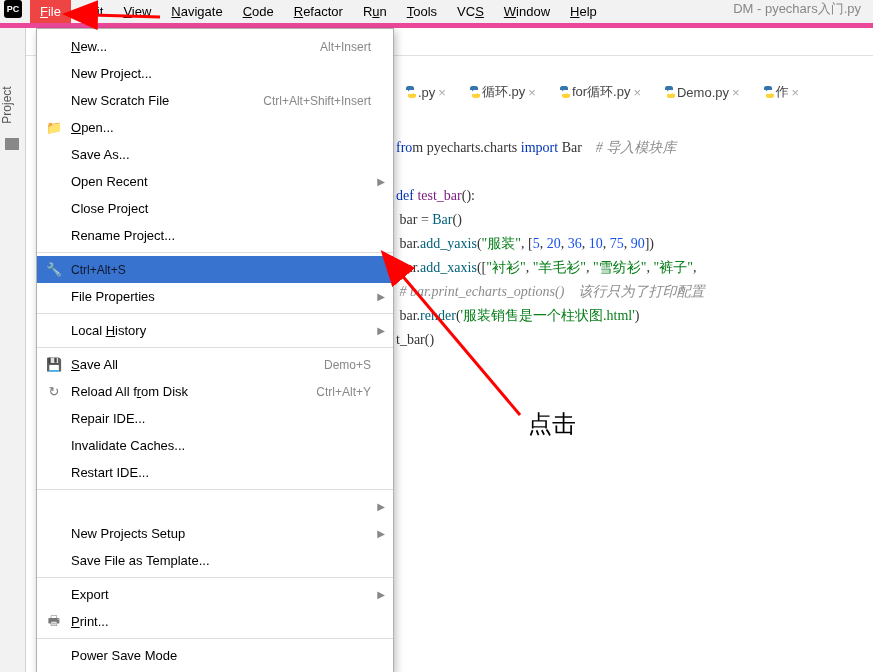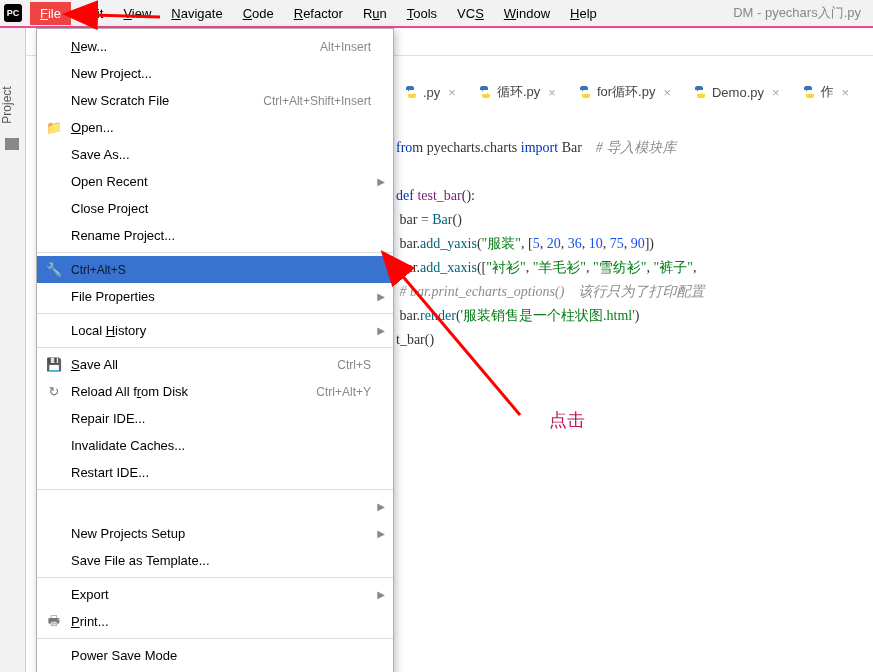--- a/index.html
+++ b/index.html
@@ -7,24 +7,24 @@
       font-family: "Segoe UI", Arial, sans-serif;
       font-size: 13px;
       background: #fff;
       width: 873px;
       height: 672px;
       overflow: hidden;
       position: relative;
     }
     .menubar {
       display: flex;
-      align-items: center;
+      align-items: flex-start;
       height: 28px;
       background: #f2f2f2;
-      border-bottom: 2px solid #ec4899;
+      border-bottom: 5px solid #ec4899;
       padding-left: 4px;
     }
     .app-icon {
       width: 18px; height: 18px;
       background: #000;
       border-radius: 3px;
       display: flex;
       align-items: center;
       justify-content: center;
       color: #fff;
@@ -132,21 +132,20 @@
     .tabs {
       position: absolute;
       left: 396px;
       top: 80px;
       display: flex;
       gap: 6px;
     }
     .tab {
       display: flex;
       align-items: center;
-      gap: 5px;
       padding: 3px 8px;
       border-bottom: 2px solid transparent;
       font-size: 13px;
       color: #444;
     }
     .tab .pyicon {
       width: 14px; height: 14px;
       display: inline-flex;
       align-items: center;
       justify-content: center;
@@ -171,25 +170,24 @@
     .call { color: #00627a; }
     
     .arrow-svg {
       position: absolute;
       top: 0; left: 0;
       pointer-events: none;
       z-index: 50;
     }
     .annot {
       position: absolute;
-      color: #be185d;
-      font-size: 18px;
+      color: #000000;
+      font-size: 24px;
       font-weight: 500;
       z-index: 51;
-      margin-left: 21px;
     }
   </style>
 </head>
 <body>
 
 <div class="menubar">
   <div class="app-icon">PC</div>
   <div class="mnu active"><u>F</u>ile</div>
   <div class="mnu"><u>E</u>dit</div>
   <div class="mnu"><u>V</u>iew</div>
@@ -253,21 +251,21 @@
     </div>
     <div class="dd-sep"></div>
     <div class="dd-item">
       <span class="label">Local <u>H</u>istory</span>
       <span class="submenu-arrow">▶</span>
     </div>
     <div class="dd-sep"></div>
     <div class="dd-item">
       <span class="icn">💾</span>
       <span class="label"><u>S</u>ave All</span>
-      <span class="shortcut">Ctrl+S</span>
+      <span class="shortcut">Demo+S</span>
     </div>
     <div class="dd-item">
       <span class="icn">↻</span>
       <span class="label">Reload All f<u>r</u>om Disk</span>
       <span class="shortcut">Ctrl+Alt+Y</span>
     </div>
     <div class="dd-item">
       <span class="label">Repair IDE...</span>
     </div>
     <div class="dd-item">

